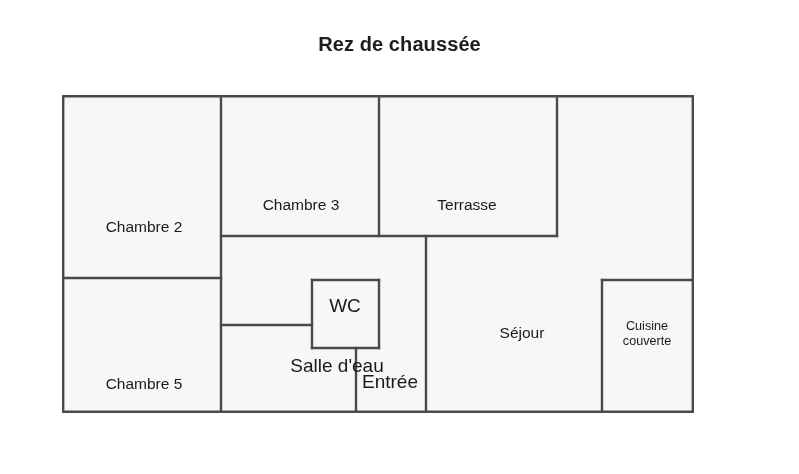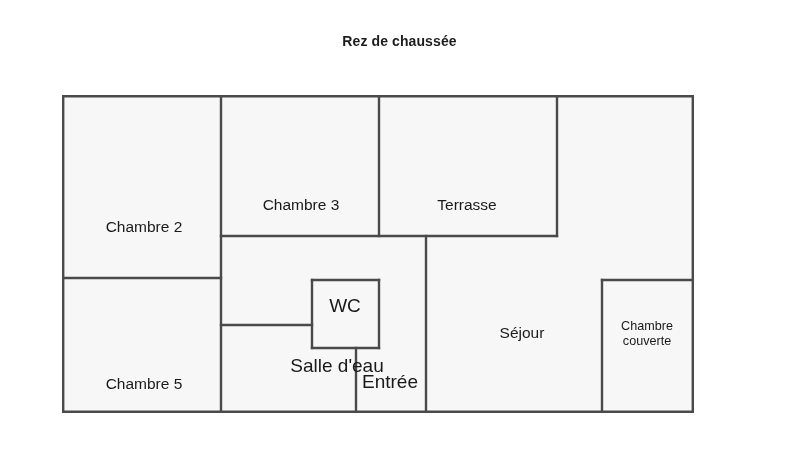--- a/index.html
+++ b/index.html
@@ -22,21 +22,21 @@
     background: #ffffff;
   }
 
   
   #plan-title {
     position: absolute;
     left: 0;
     top: 33px;
     width: 799px;
     text-align: center;
-    font-size: 14px;
+    font-size: 20px;
     font-weight: bold;
     letter-spacing: 0.1px;
     color: #1d1d1d;
   }
 
   
   #plan-canvas {
     position: absolute;
     left: 62px;
     top: 95px;
@@ -127,19 +127,19 @@
 
     <div id="room-labels">
         <div class="room-label sz-lg" style="left: 82px; top: 88px;">Chambre 2</div>
         <div class="room-label sz-lg" style="left: 239px; top: 66px;">Chambre 3</div>
         <div class="room-label sz-lg" style="left: 405px; top: 66px;">Terrasse</div>
         <div class="room-label sz-lg" style="left: 82px; top: 245px;">Chambre 5</div>
         <div class="room-label sz-lg" style="left: 460px; top: 194px;">Séjour</div>
         <div class="room-label sz-md" style="left: 283px; top: 211px;">WC</div>
         <div class="room-label sz-md" style="left: 227px; top: 271px; margin-left: 48px;">Salle d'eau</div>
         <div class="room-label sz-md" style="left: 328px; top: 287px;">Entrée</div>
-        <div class="room-label sz-sm" style="left: 585px; top: 239px;">Chambre
+        <div class="room-label sz-sm" style="left: 585px; top: 239px;">Cuisine
 couverte</div>
       </div>
 
   </div>
 
 </div>
 
 </body></html>

